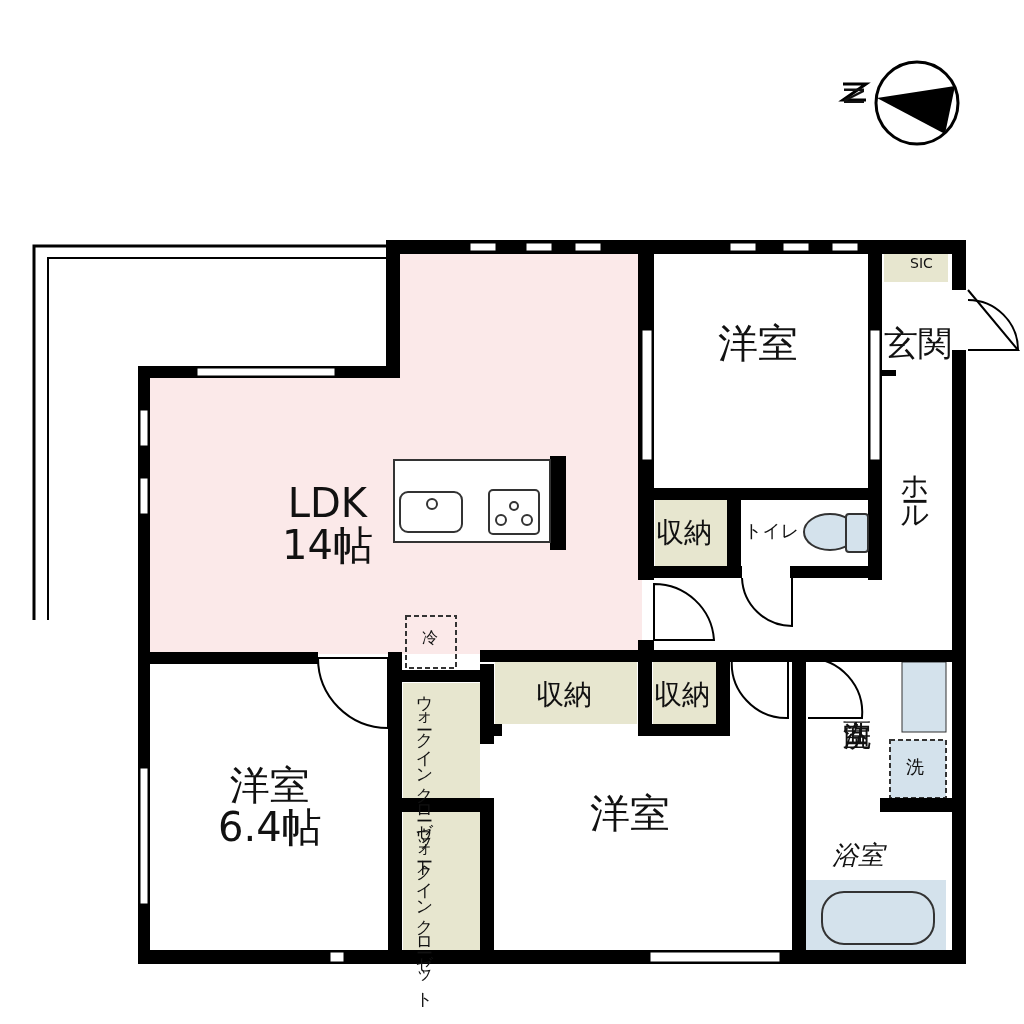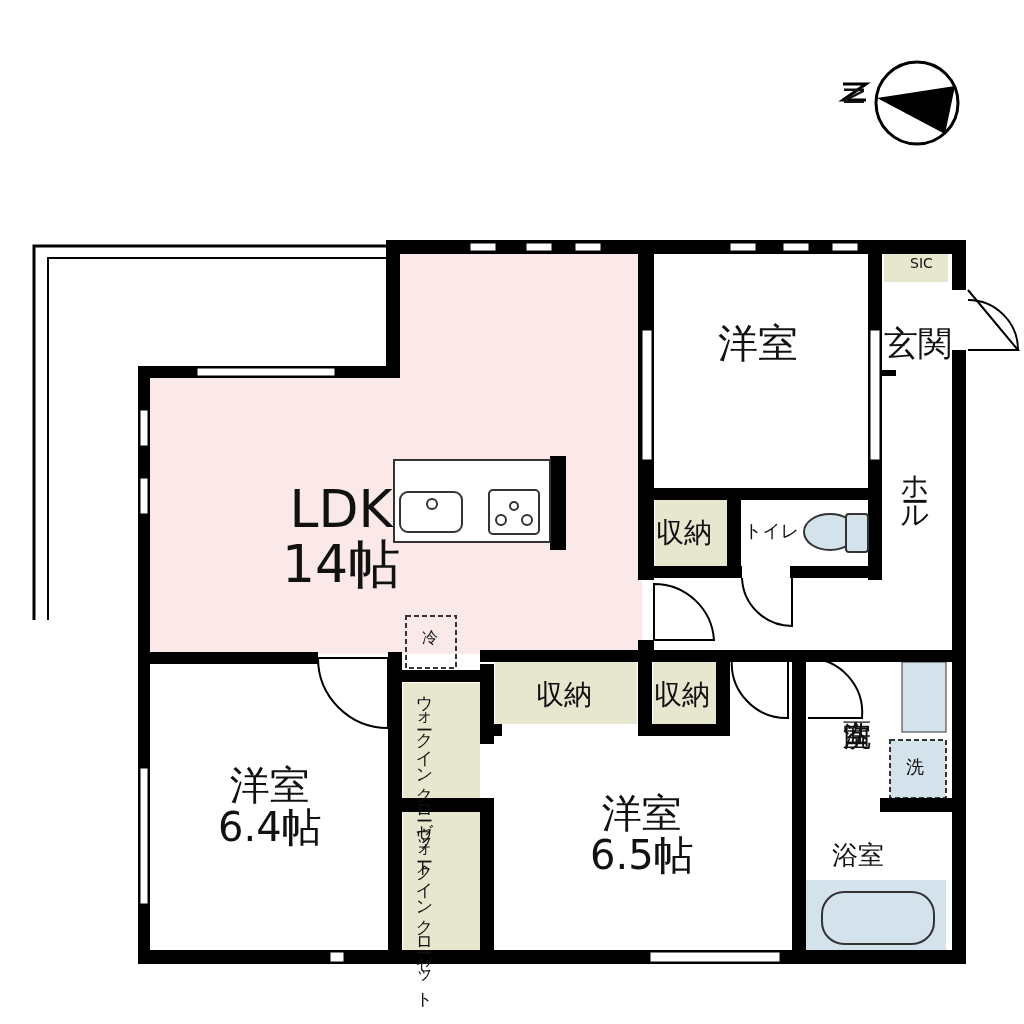--- a/index.html
+++ b/index.html
@@ -117,45 +117,44 @@
   <rect x="406" y="616" width="50" height="52" fill="none" stroke="#333" stroke-width="2" stroke-dasharray="5,3"></rect>
 
   <g>
     <ellipse cx="830" cy="532" rx="26" ry="18" fill="#d4e2ec" stroke="#333" stroke-width="2"></ellipse>
     <rect x="846" y="514" width="22" height="38" rx="3" fill="#d4e2ec" stroke="#333" stroke-width="2"></rect>
   </g>
 
   <rect x="822" y="892" width="112" height="52" rx="22" fill="none" stroke="#333" stroke-width="2"></rect>
 </svg>
 
-<div class="lbl" style="left:282px;top:482px;font-size:52px;text-align:center;">
+<div class="lbl" style="left:282px;top:482px;font-size:40px;text-align:center;">
   <div>LDK</div>
   <div>14帖</div>
 </div>
 <div class="lbl" style="left:718px;top:322px;font-size:40px;font-weight:bold;">
   <div style="font-weight:normal">洋室</div>
 </div>
 <div class="lbl" style="left:218px;top:764px;font-size:40px;">
   <div>洋室</div>
   <div>6.4帖</div>
 </div>
 <div class="lbl" style="left:590px;top:792px;font-size:40px;">
   <div>洋室</div>
-  <div>6.5帖</div>
 </div>
 <div class="lbl" style="left:898px;top:256px;font-size:14px;margin-left:12px;">SIC</div>
 <div class="lbl" style="left:884px;top:326px;font-size:34px;">玄関</div>
 <div class="lbl vert" style="left:900px;top:456px;font-size:28px;">ホール</div>
 <div class="lbl" style="left:744px;top:522px;font-size:18px;">トイレ</div>
 <div class="lbl" style="left:656px;top:518px;font-size:28px;">収納</div>
 <div class="lbl" style="left:536px;top:680px;font-size:28px;">収納</div>
 <div class="lbl" style="left:654px;top:680px;font-size:28px;">収納</div>
 <div class="lbl vert" style="left:414px;top:684px;font-size:17px;line-height:22px;">
   <span>ウォークイン</span><span>クローゼット</span>
 </div>
 <div class="lbl vert" style="left:414px;top:816px;font-size:17px;line-height:22px;">
   <span>ウォークイン</span><span>クローゼット</span>
 </div>
 <div class="lbl vert" style="left:842px;top:700px;font-size:28px;">洗面室</div>
-<div class="lbl" style="left:832px;top:842px;font-size:26px;">浴室</div>
+<div class="lbl" style="left:832px;top:842px;font-size:26px;font-style:italic;">浴室</div>
 <div class="lbl" style="left:422px;top:630px;font-size:16px;">冷</div>
 <div class="lbl" style="left:906px;top:758px;font-size:18px;">洗</div>
 <div class="lbl" style="left:846px;top:82px;font-size:26px;transform:rotate(-90deg);">N</div>
 
 </body></html>

